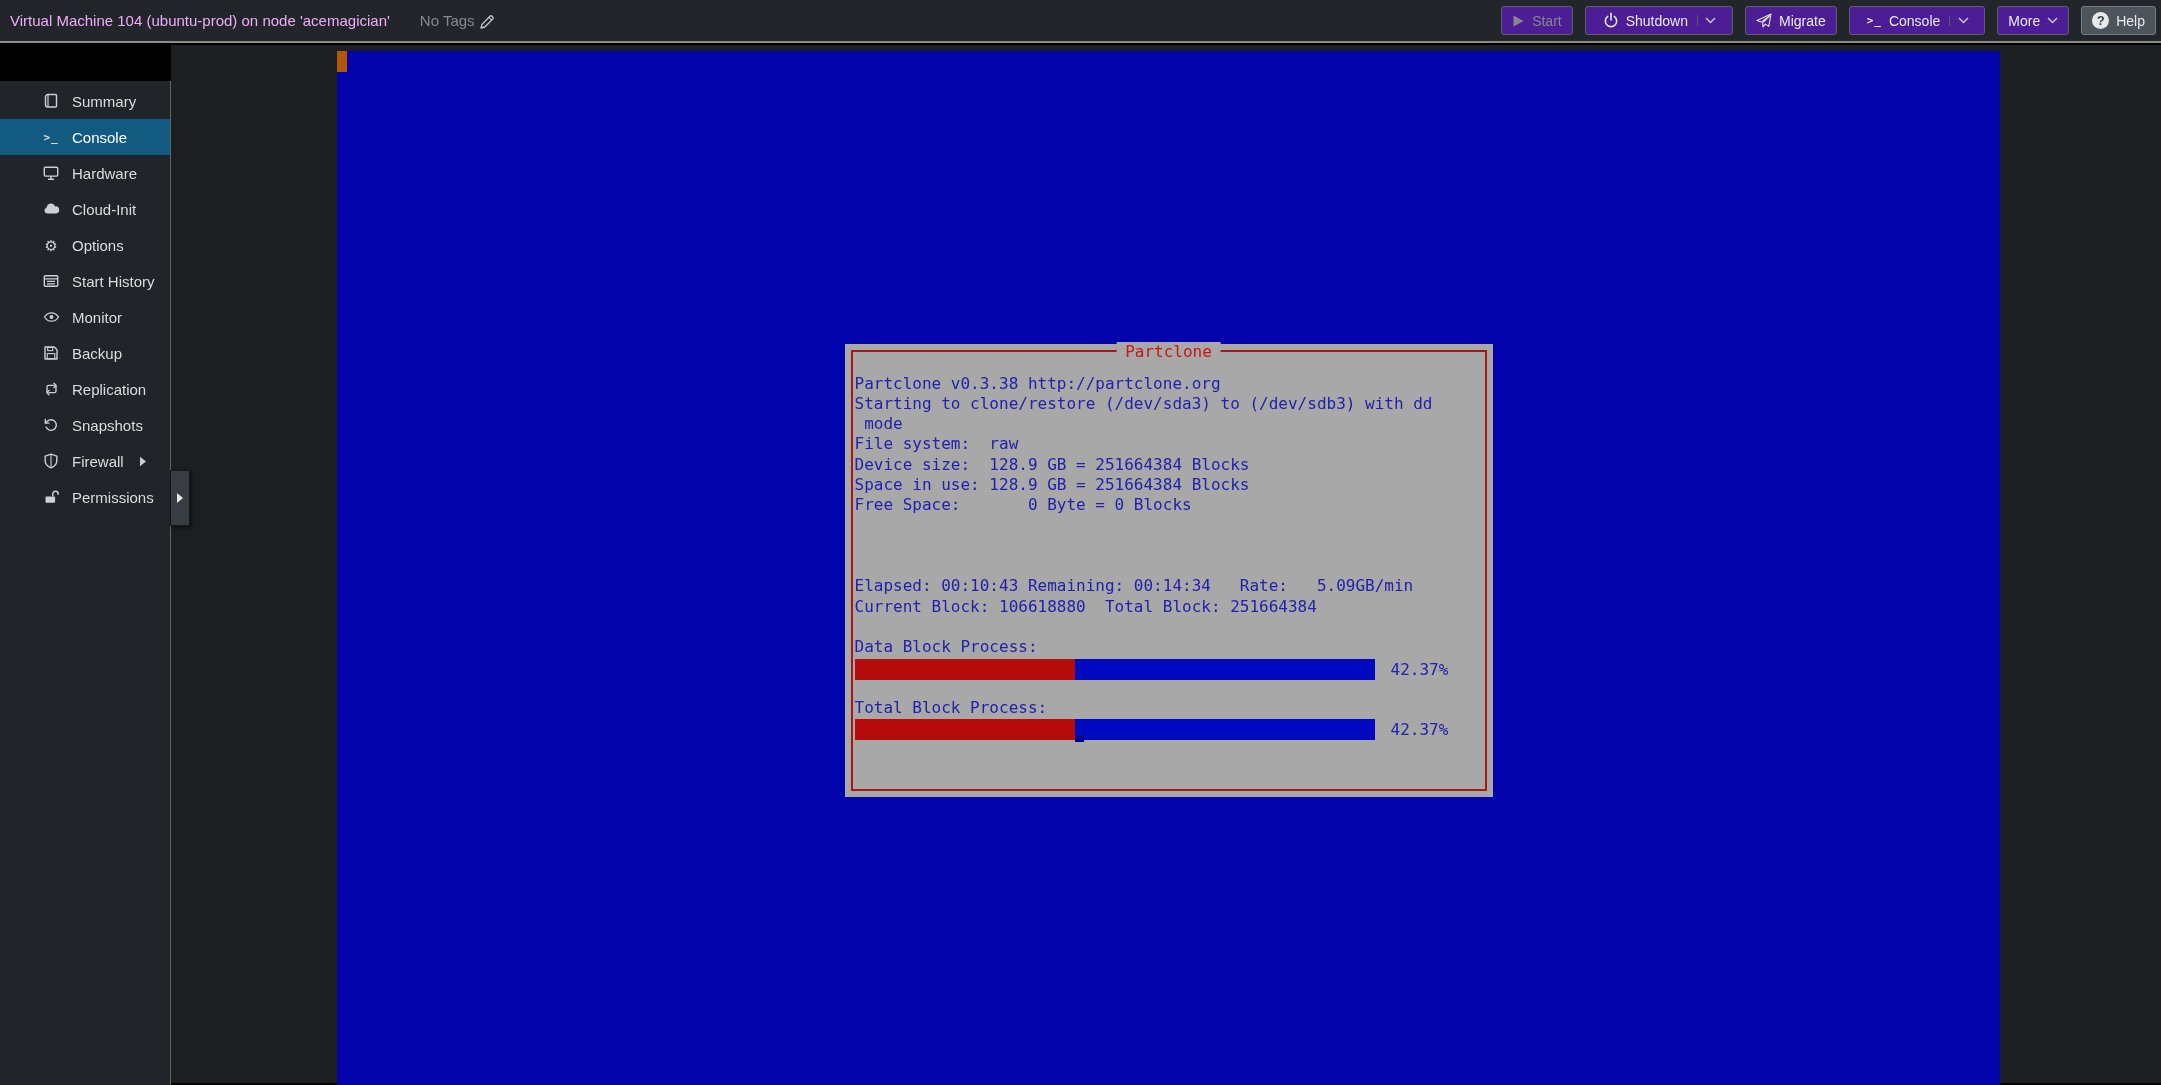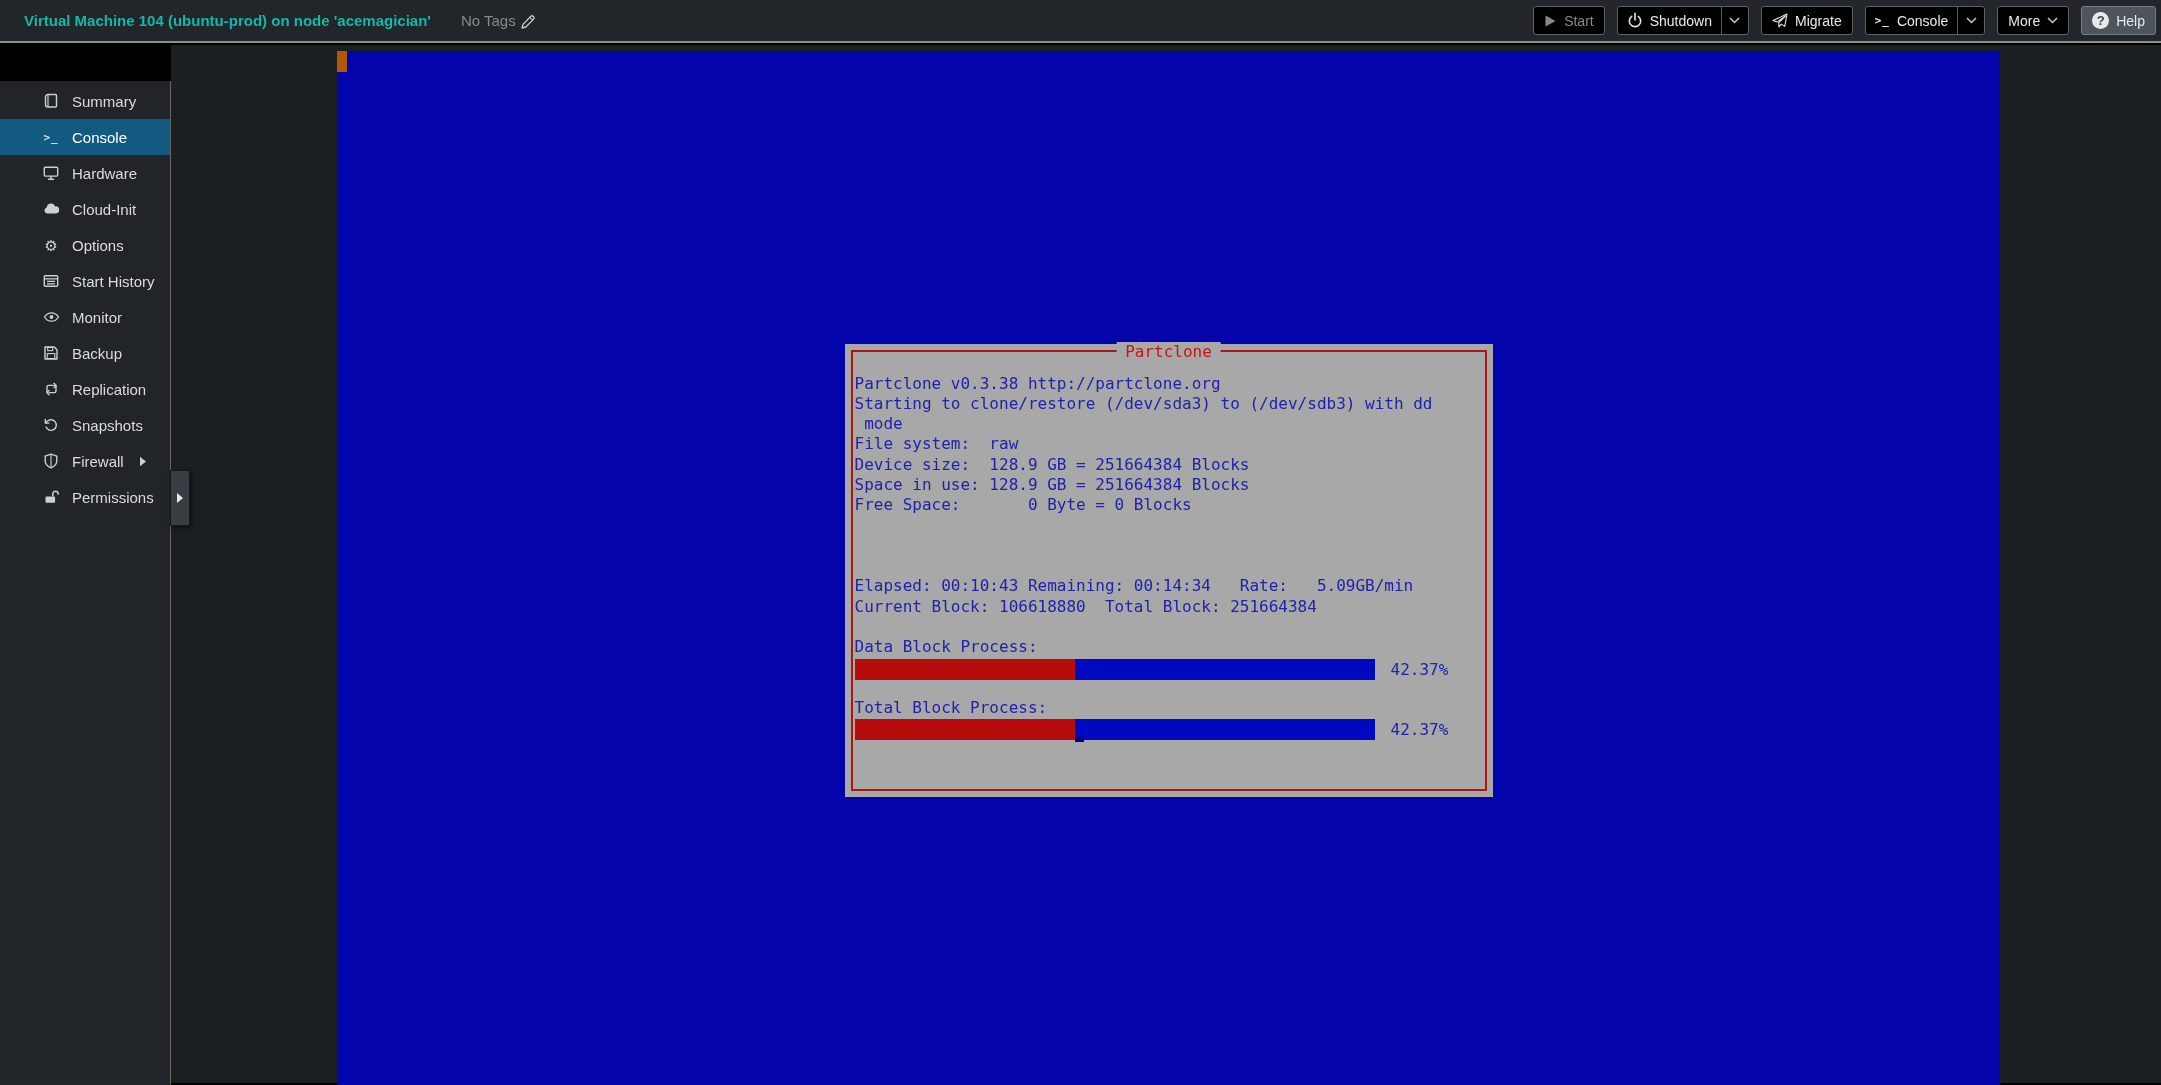--- a/index.html
+++ b/index.html
@@ -6,28 +6,28 @@
     --screen-bg:#0404ad; --dialog-bg:#a8a8a8; --dialog-border:#ad1515;
     --dialog-title:#c41616; --dialog-text:#2121ac; --bar-red:#b60c0c;
     --bar-blue:#0008c0; --accent-selected:#135a80; --topbar-line:#8e8d85;
     --orange-tab:#b25708;
   }
   *{margin:0;padding:0;box-sizing:border-box;}
   html,body{width:2161px;height:1085px;overflow:hidden;background:#000;
     font-family:"Liberation Sans",sans-serif;-webkit-font-smoothing:antialiased;}
   .topbar{position:absolute;left:0;top:0;width:2161px;height:43px;background:#222529;
     border-bottom:2px solid var(--topbar-line);display:flex;align-items:center;}
-  .tb-title{margin-left:24px;font-size:15px;font-weight:700;color:#14b8a6;white-space:nowrap;}
+  .tb-title{margin-left:10px;font-size:15px;font-weight:400;color:#f0abfc;white-space:nowrap;}
   .tb-tags{margin-left:30px;font-size:15px;color:#868a8e;display:flex;align-items:center;gap:5px;}
   .tb-tags svg{margin-top:2px;}
   .toolbar{margin-left:auto;margin-right:5px;display:flex;align-items:center;gap:12px;}
-  .btn{height:29px;background:#000000;border:1px solid #5c6167;border-radius:3px;
+  .btn{height:29px;background:#4c1d95;border:1px solid #5c6167;border-radius:3px;
     display:flex;align-items:center;color:#e8eaed;font-size:14px;padding:0 10px;cursor:pointer;}
   .btn .bi{display:flex;align-items:center;margin-right:7px;}
-  .btn.split{padding:0;}
+  .btn.split{padding:8px;}
   .btn.split .btn-main{display:flex;align-items:center;padding:0 9px;height:100%;}
   .btn-sep{width:1px;height:100%;background:#565b61;}
   .btn-caret{display:flex;align-items:center;justify-content:center;width:26px;height:100%;}
   .btn.disabled{cursor:default;}
   .btn.disabled span,.btn.disabled .lbl{color:#85898e;}
   .btn.help{background:#4d545b;border-color:#767c84;}
   .qmark{width:17px;height:17px;border-radius:50%;background:#e8e9ea;color:#3a3f45;
     font-weight:bold;font-size:13px;display:flex;align-items:center;justify-content:center;}
   .more-caret{margin-left:7px;display:flex;align-items:center;}
   .term-glyph{font-family:"DejaVu Sans Mono",monospace;font-weight:bold;font-size:11px;

